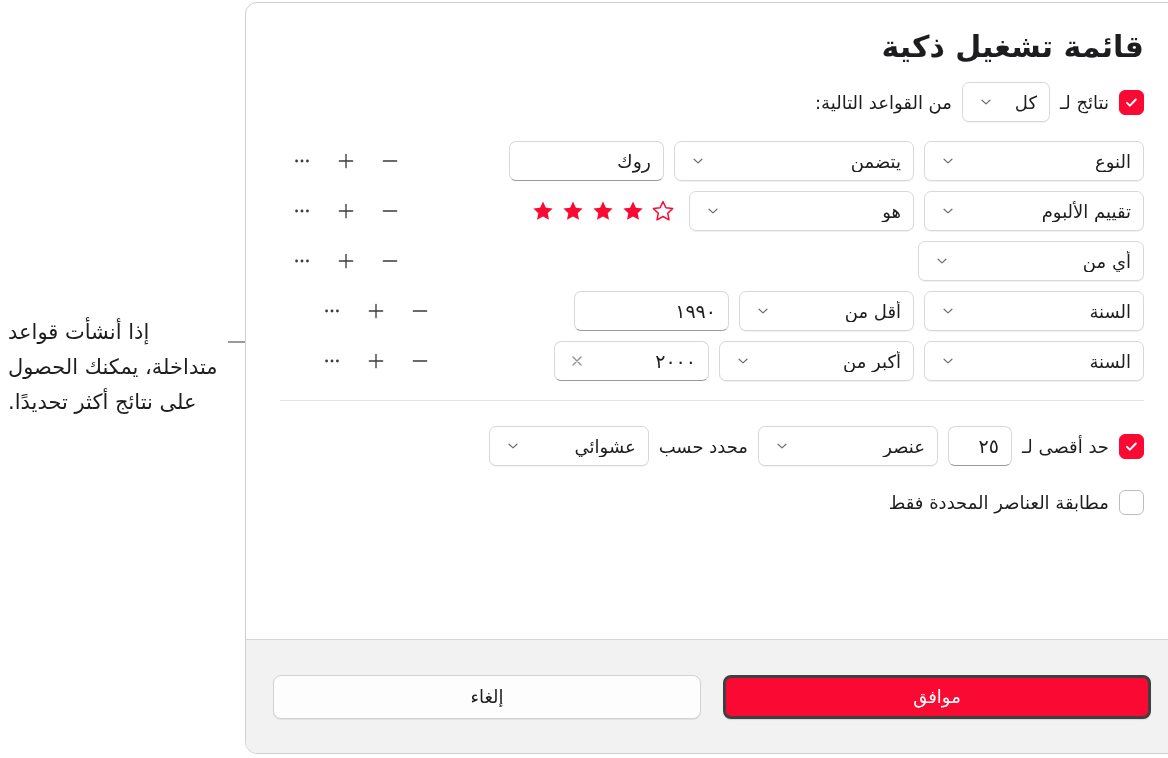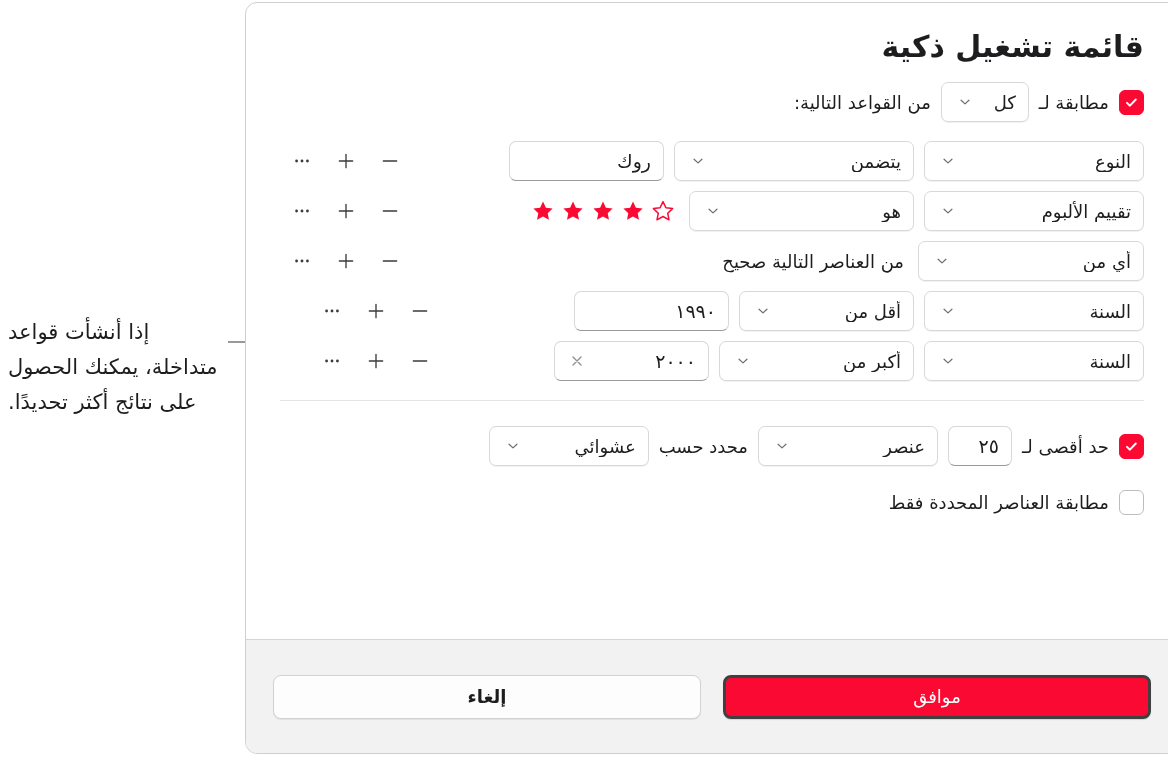--- a/index.html
+++ b/index.html
@@ -267,21 +267,20 @@
     border: 3px solid #404040;
     box-shadow: 0 1px 1px rgba(0,0,0,0.12);
     text-align: right;
   }
   .btn-secondary {
     width: 428px;
     background: #fdfdfd;
     color: #1d1d1f;
     border: 1px solid #d2d2d2;
     box-shadow: 0 1px 1px rgba(0,0,0,0.07);
-    font-weight: bold;
   }
 </style>
 </head>
 <body>
 
 <div>
   <div class="callout-text">إذا أنشأت قواعد متداخلة، يمكنك الحصول على نتائج أكثر تحديدًا.</div>
   <div class="leader-line"></div>
   <div class="brace"></div>
 </div>
@@ -291,21 +290,21 @@
   <div class="panel-body">
 
     <h1 class="dialog-title">قائمة تشغيل ذكية</h1>
 
     <div class="row" style="margin-top:18px; justify-content:flex-start;">
       <div class="checkbox on">
         <svg viewBox="0 0 16 16" width="15" height="15" aria-hidden="true">
           <path d="M3.2 8.4 L6.3 11.4 L12.6 4.8" fill="none" stroke="#ffffff" stroke-width="2.1" stroke-linecap="round" stroke-linejoin="round"></path>
         </svg>
       </div>
-      <span class="label-text">مطابقة لـ</span>
+      <span class="label-text">نتائج لـ</span>
       <div class="select" style="width:88px;justify-content:flex-end;">
         <span class="sel-value">كل</span>
         <svg class="chev" viewBox="0 0 16 16">
           <path d="M3.5 6 L8 10.2 L12.5 6" fill="none" stroke="#6e6e73" stroke-width="1.4" stroke-linecap="round" stroke-linejoin="round"></path>
         </svg>
       </div>
       <span class="label-text">من القواعد التالية:</span>
     </div>
 
     <div class="rules">
@@ -400,21 +399,20 @@
         </div>
       </div>
 
       <div class="rule-row">
         <div class="col-field select" style="width:226px;">
           <span class="sel-value">أي من</span>
           <svg class="chev" viewBox="0 0 16 16">
             <path d="M3.5 6 L8 10.2 L12.5 6" fill="none" stroke="#6e6e73" stroke-width="1.4" stroke-linecap="round" stroke-linejoin="round"></path>
           </svg>
         </div>
-        <span class="inline-note">من العناصر التالية صحيح</span>
         <div class="spacer"></div>
         <div class="row-actions">
           <div class="icon-btn">
             <svg viewBox="0 0 24 24" width="20" height="20" aria-hidden="true">
                 <path d="M4 12 H20" stroke="#3a3a3c" stroke-width="1.6" stroke-linecap="round"></path>
               </svg>
           </div>
           <div class="icon-btn">
             <svg viewBox="0 0 24 24" width="20" height="20" aria-hidden="true">
                 <path d="M12 4 V20 M4 12 H20" stroke="#3a3a3c" stroke-width="1.6" stroke-linecap="round"></path>

